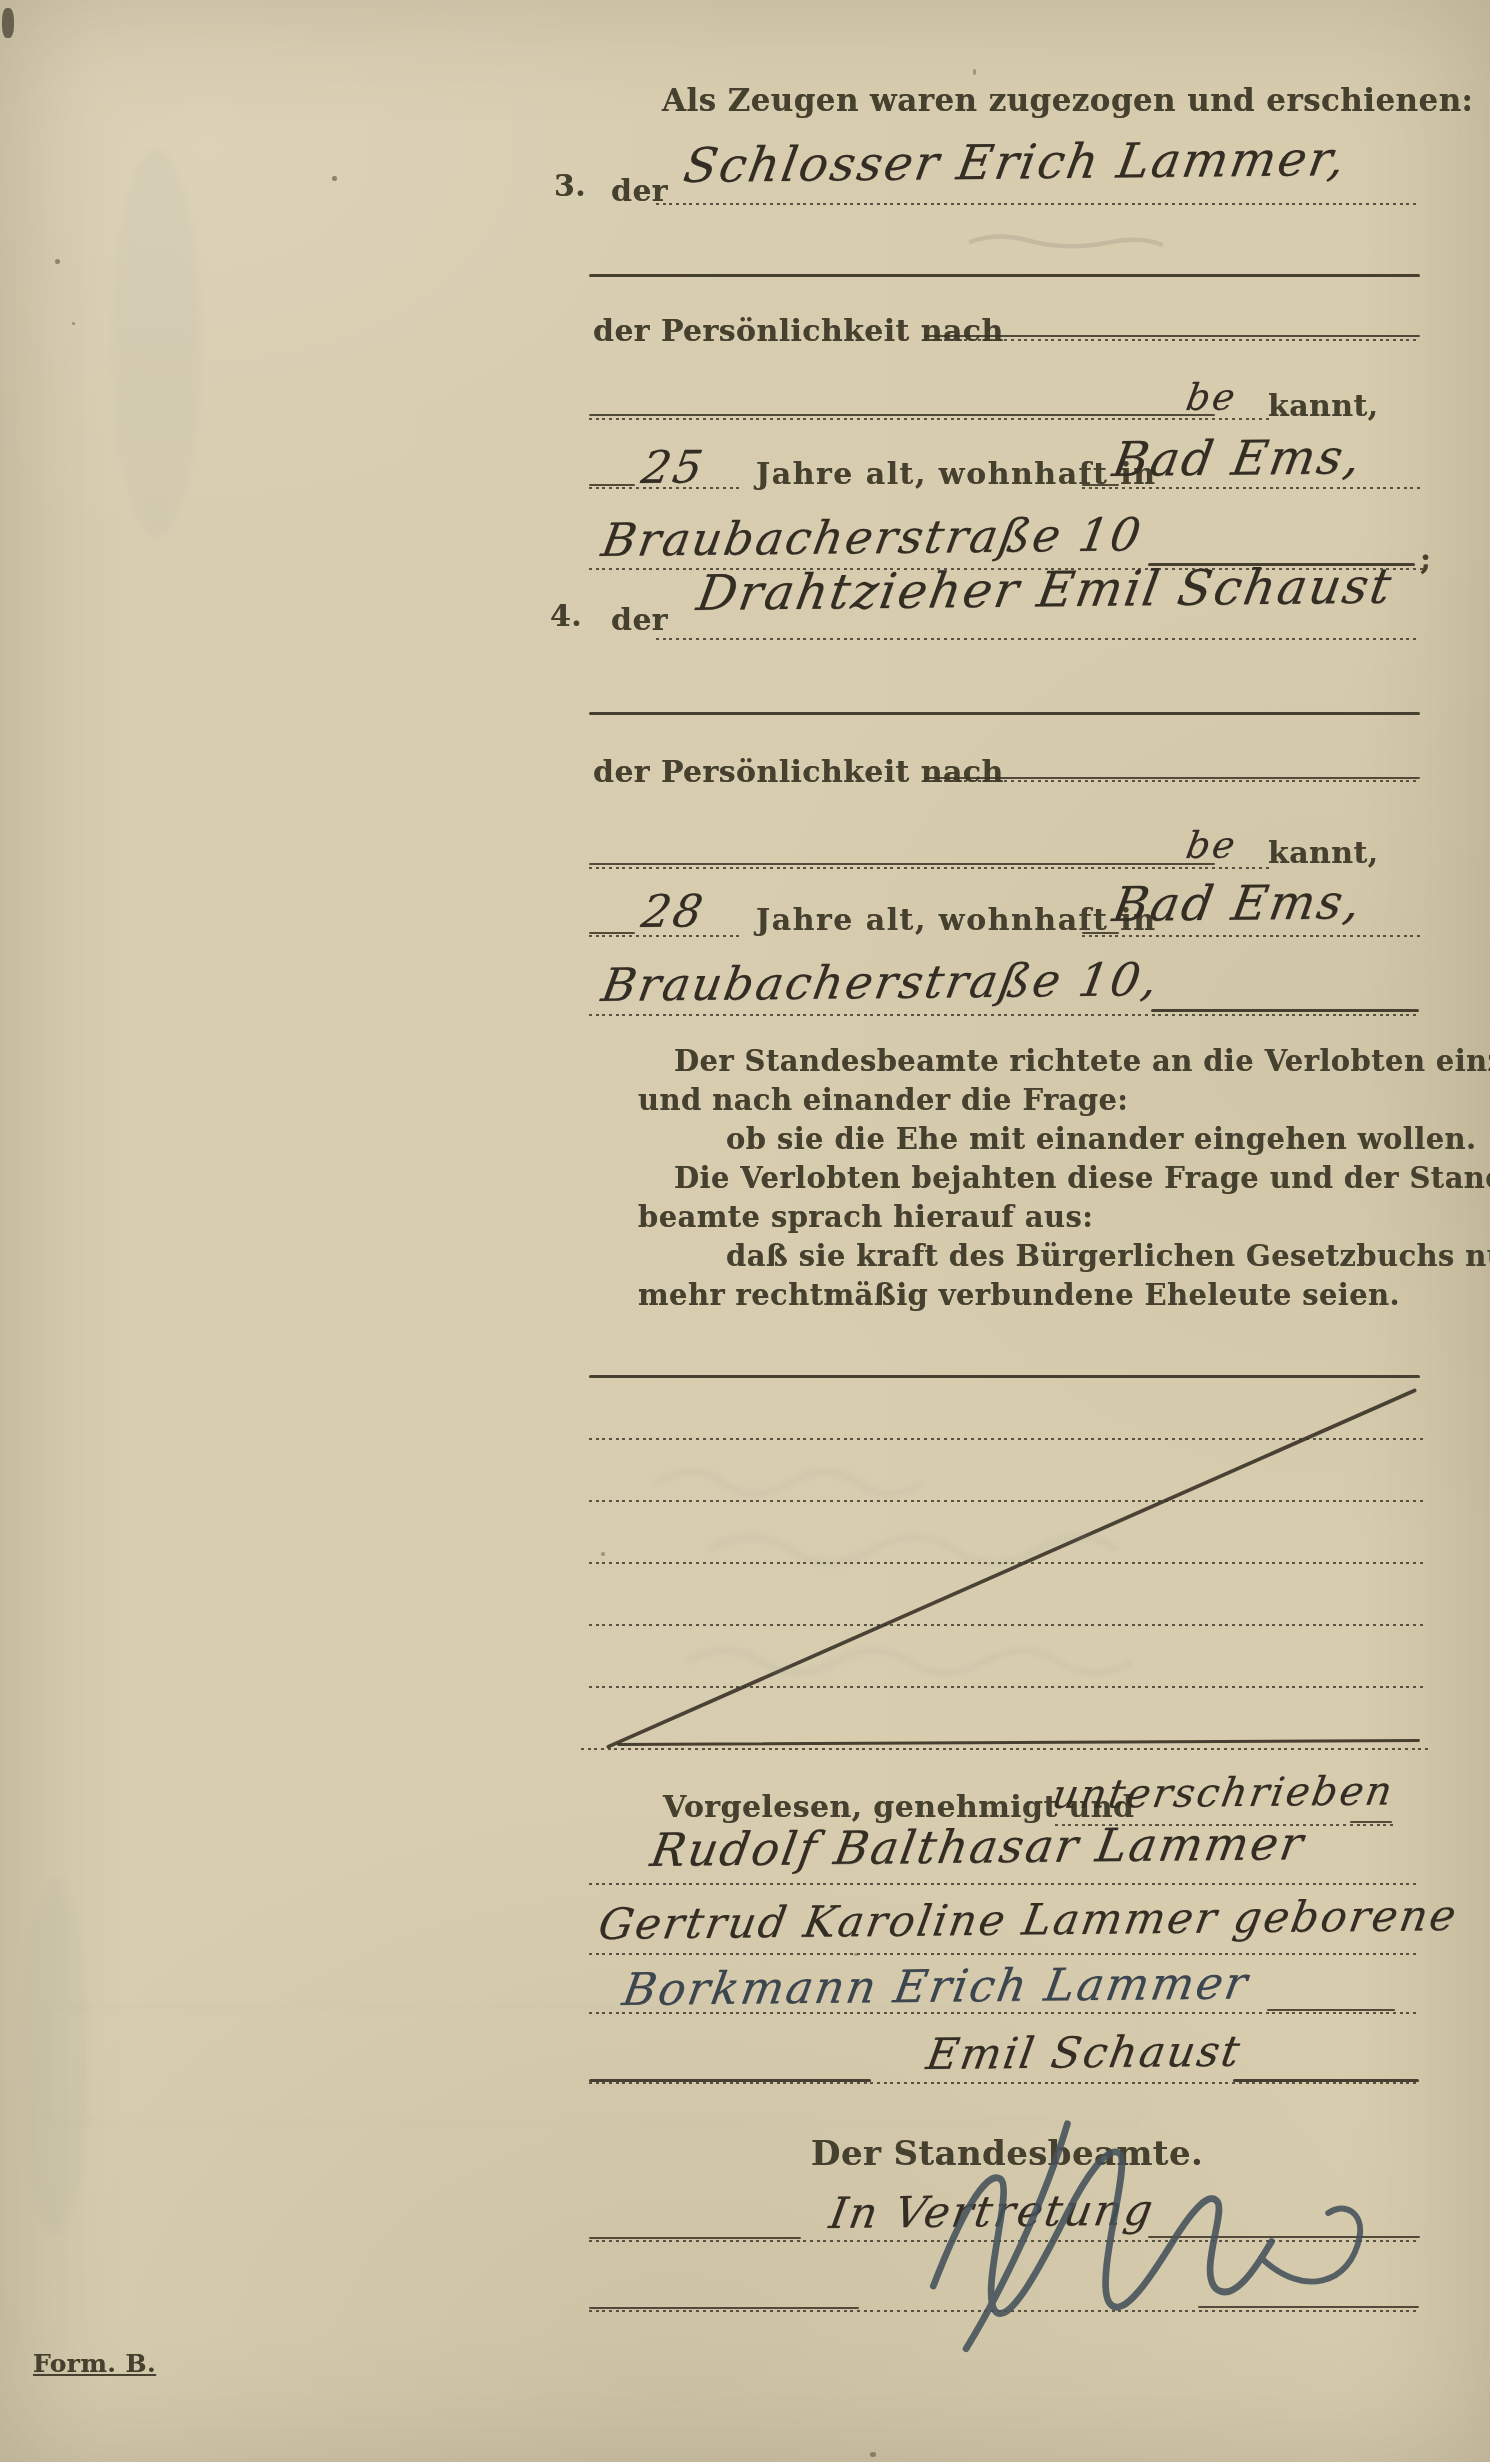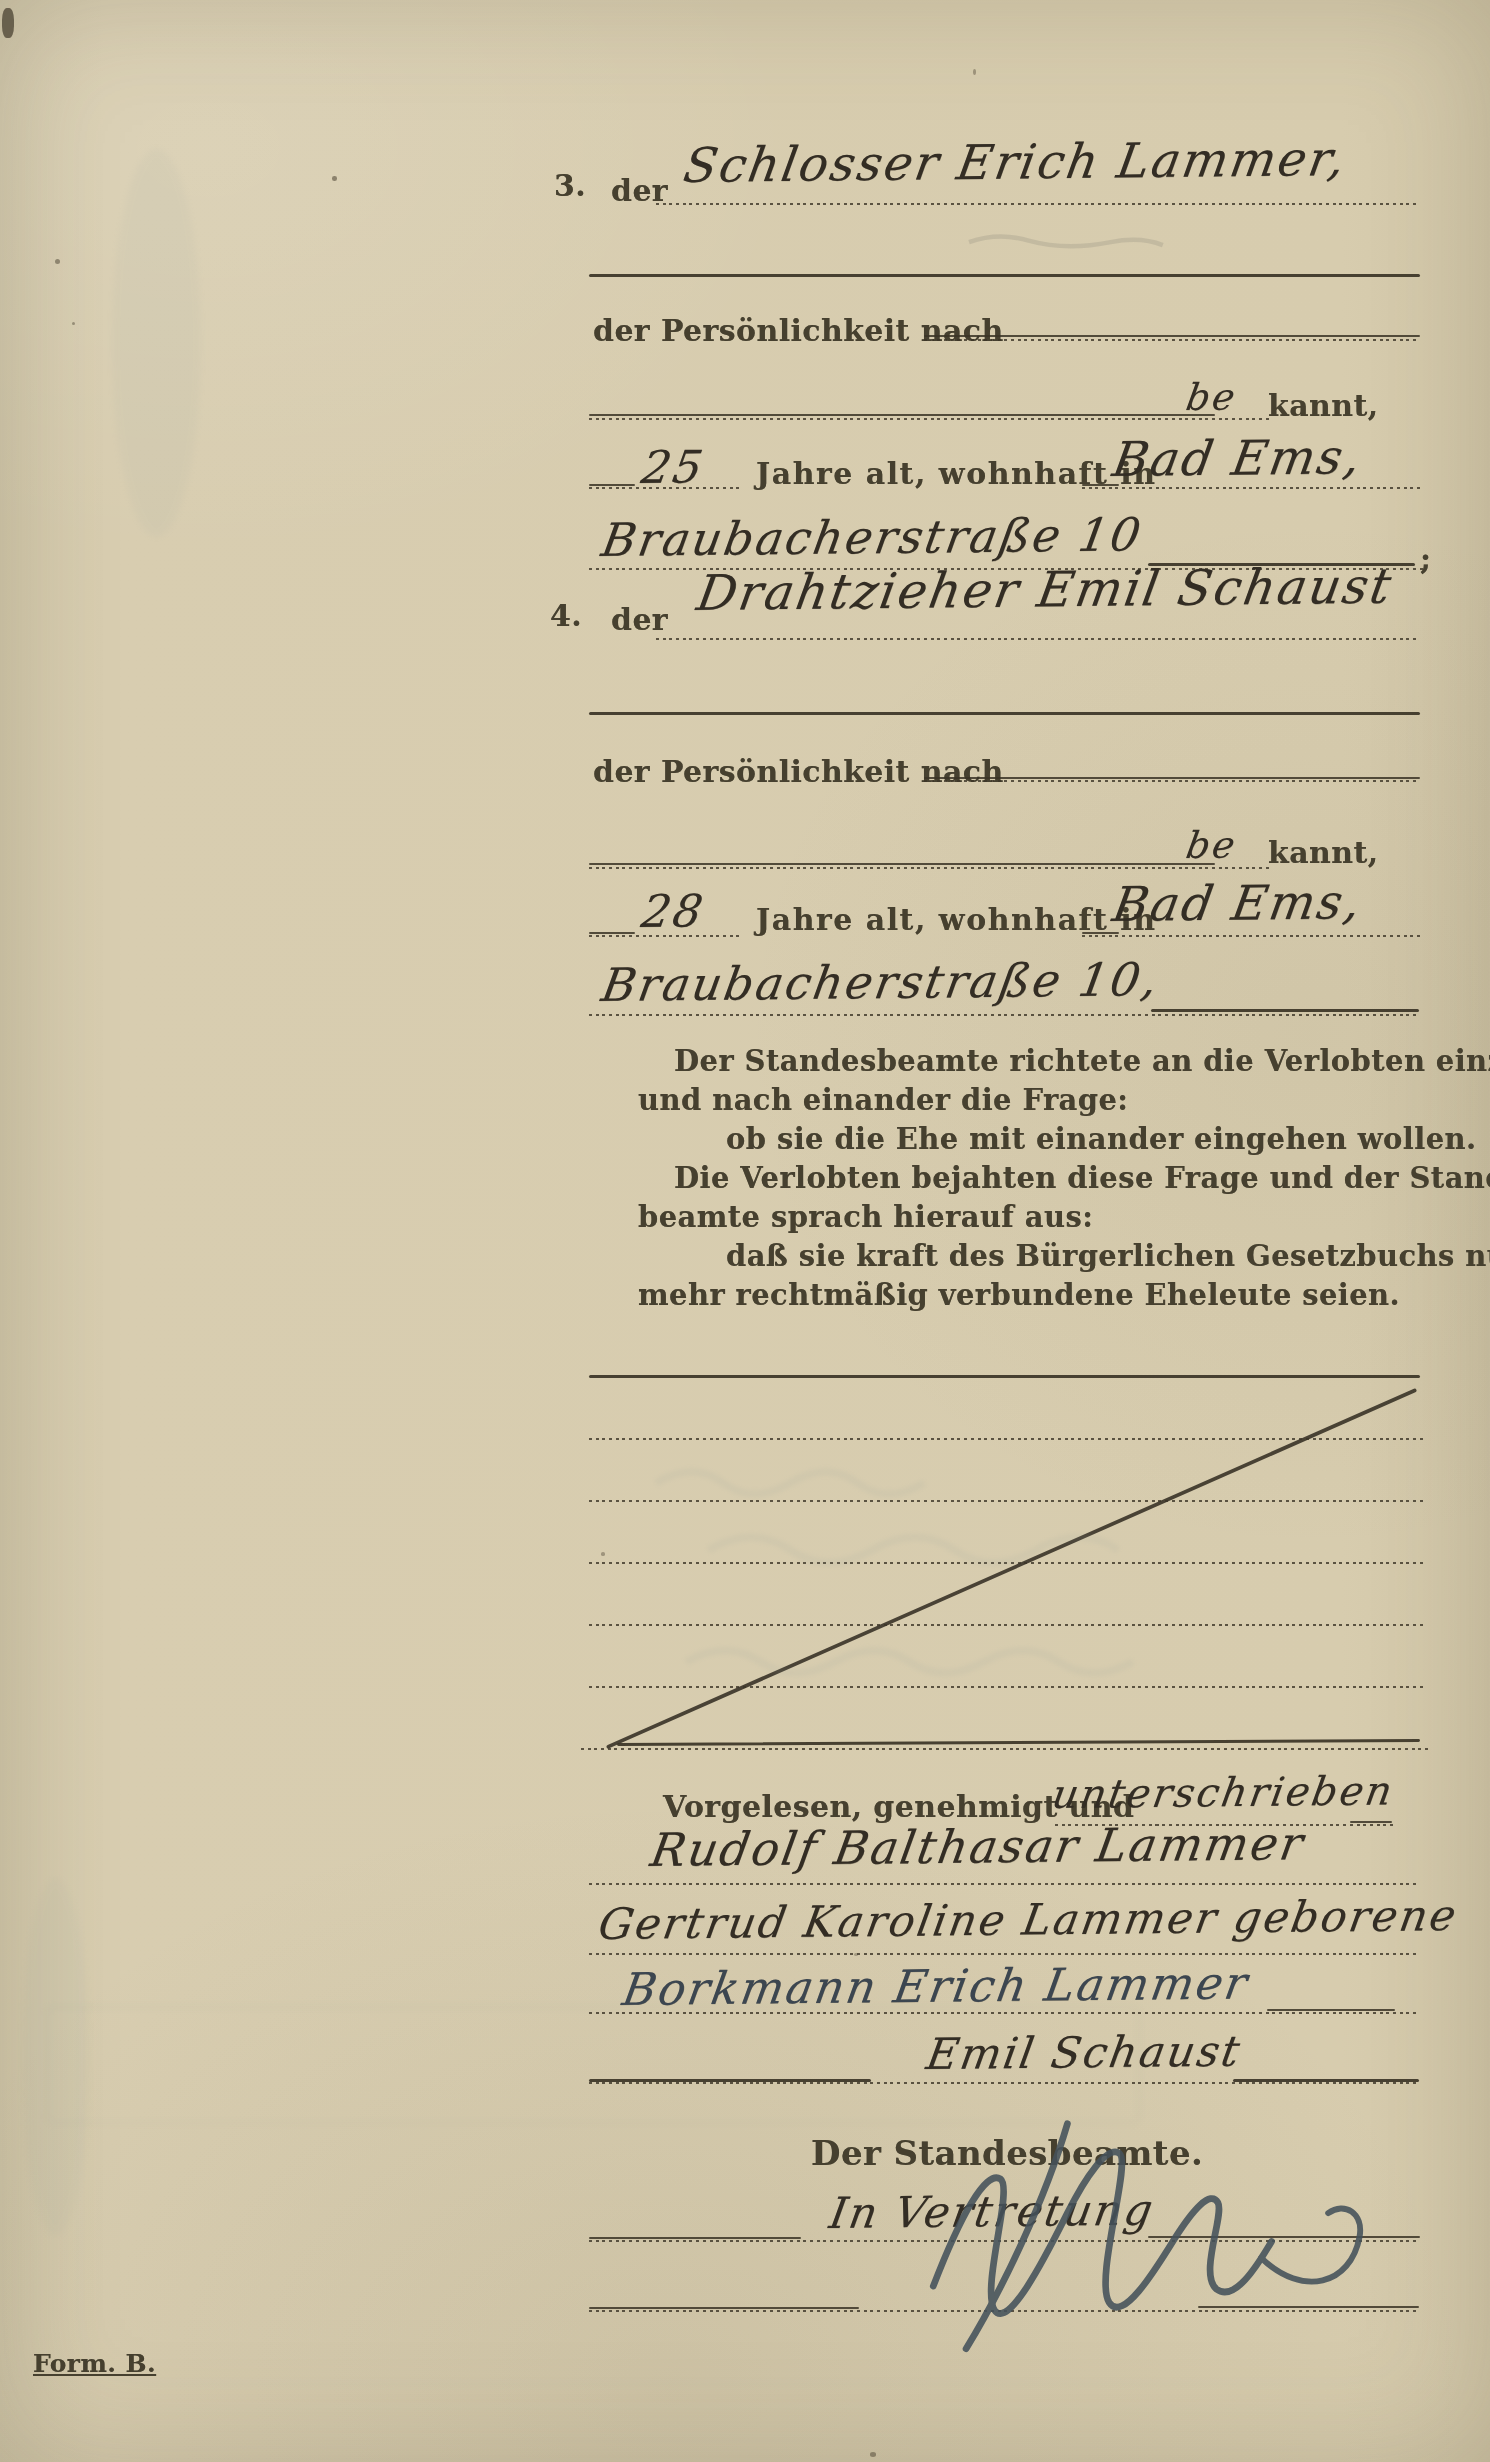--- a/index.html
+++ b/index.html
@@ -48,20 +48,21 @@
   <div class="speck" style="left:72px;top:322px;width:3px;height:3px;opacity:.45;"></div>
   <div class="speck" style="left:973px;top:69px;width:3px;height:6px;opacity:.4;"></div>
   <div class="speck" style="left:601px;top:1552px;width:3.7px;height:3.7px;opacity:.4;"></div>
   <div class="speck" style="left:854px;top:1953px;width:3.7px;height:3px;opacity:.35;"></div>
   <div class="speck" style="left:870px;top:2452px;width:6px;height:4.5px;opacity:.5;"></div>
 
   <div class="ghost" style="left:45px;top:2005px;width:1088px;height:112px;border:4.5px solid #8f9886;border-radius:7.5px;"></div>
   <div class="ghost" style="left:112px;top:149px;width:89px;height:388px;background:#93a09c;border-radius:50%;"></div>
   <div class="ghost" style="left:22.4px;top:1878px;width:67px;height:358px;background:#97a29a;border-radius:50%;"></div>
 
+  <div class="abs print" style="left:662px;top:82px;font-size:31px;">Als Zeugen waren zugezogen und erschienen:</div>
 
   <div class="abs print" style="left:554px;top:168px;font-size:30px;">3.</div>
   <div class="abs print" style="left:611px;top:173px;font-size:30px;">der</div>
   <div class="abs hw" style="left:680px;top:137px;font-size:48px;">Schlosser Erich Lammer,</div>
   <div class="rule-dotted" style="left:656px;top:203px;width:764px;"></div>
 
   <div class="rule-solid" style="left:589px;top:274px;width:831px;"></div>
 
   <div class="abs print" style="left:593px;top:313px;font-size:30px;">der Persönlichkeit nach</div>
   <div class="rule-thin" style="left:924px;top:335px;width:496px;"></div>

